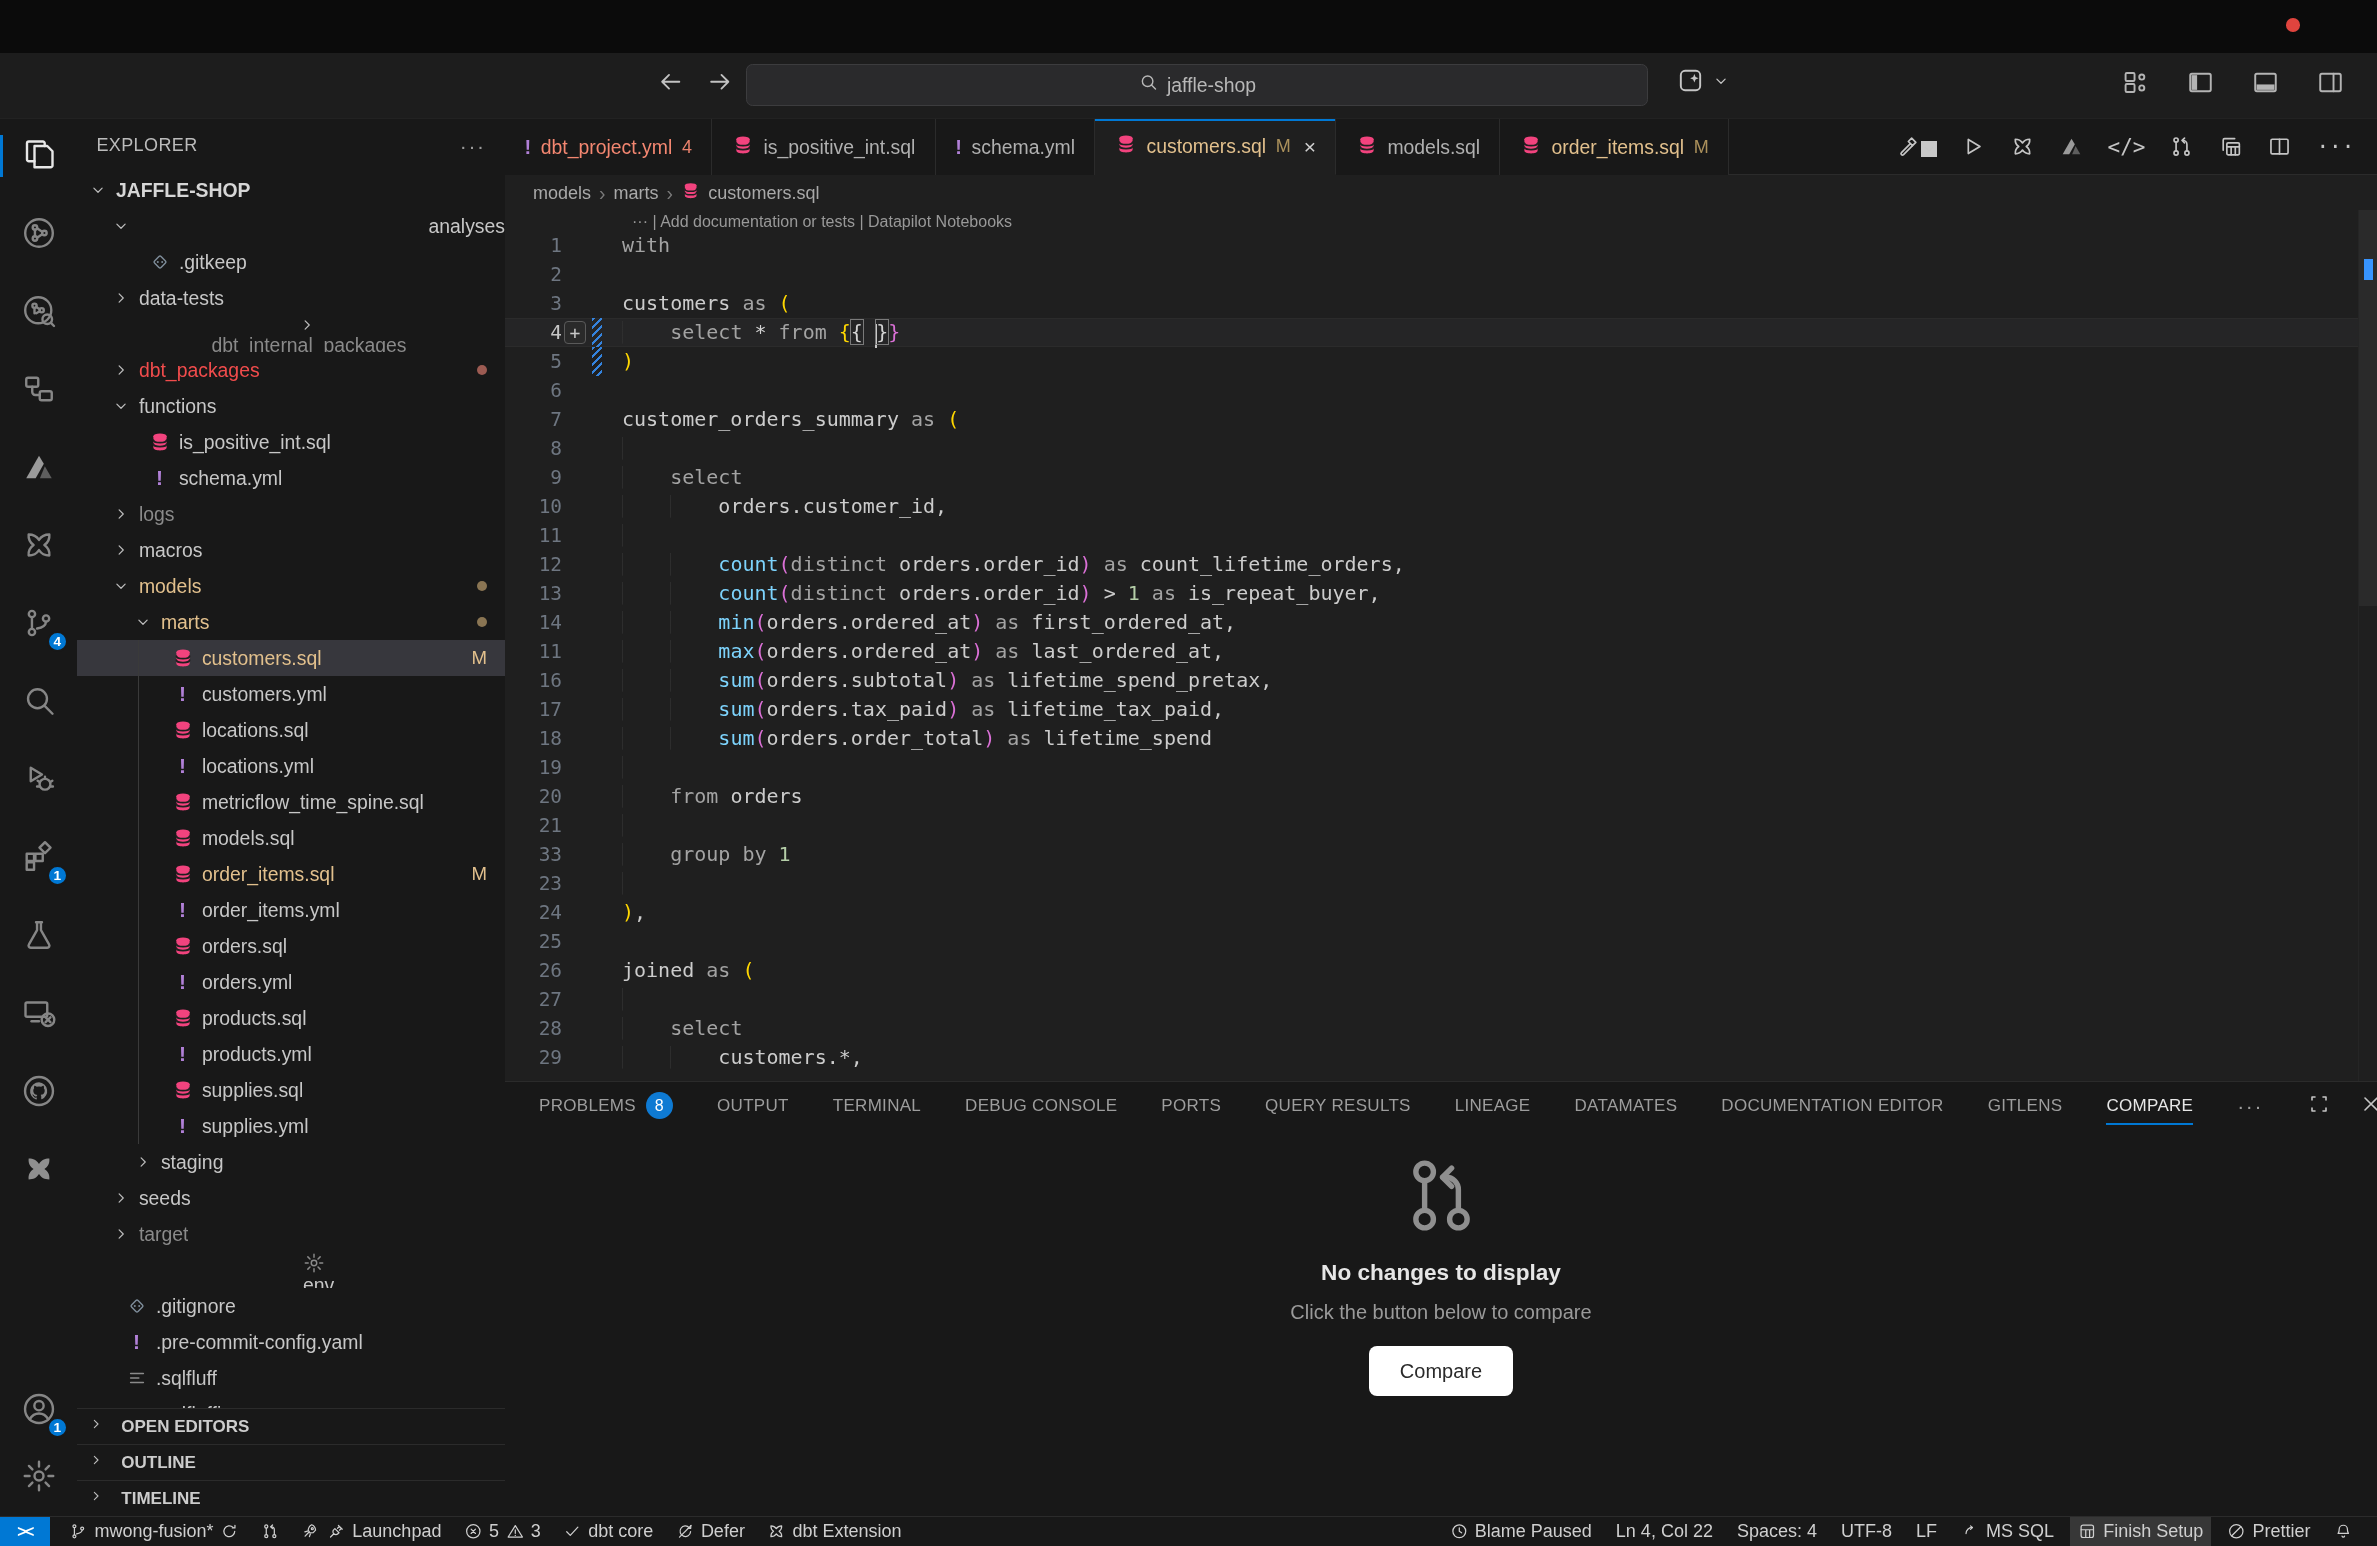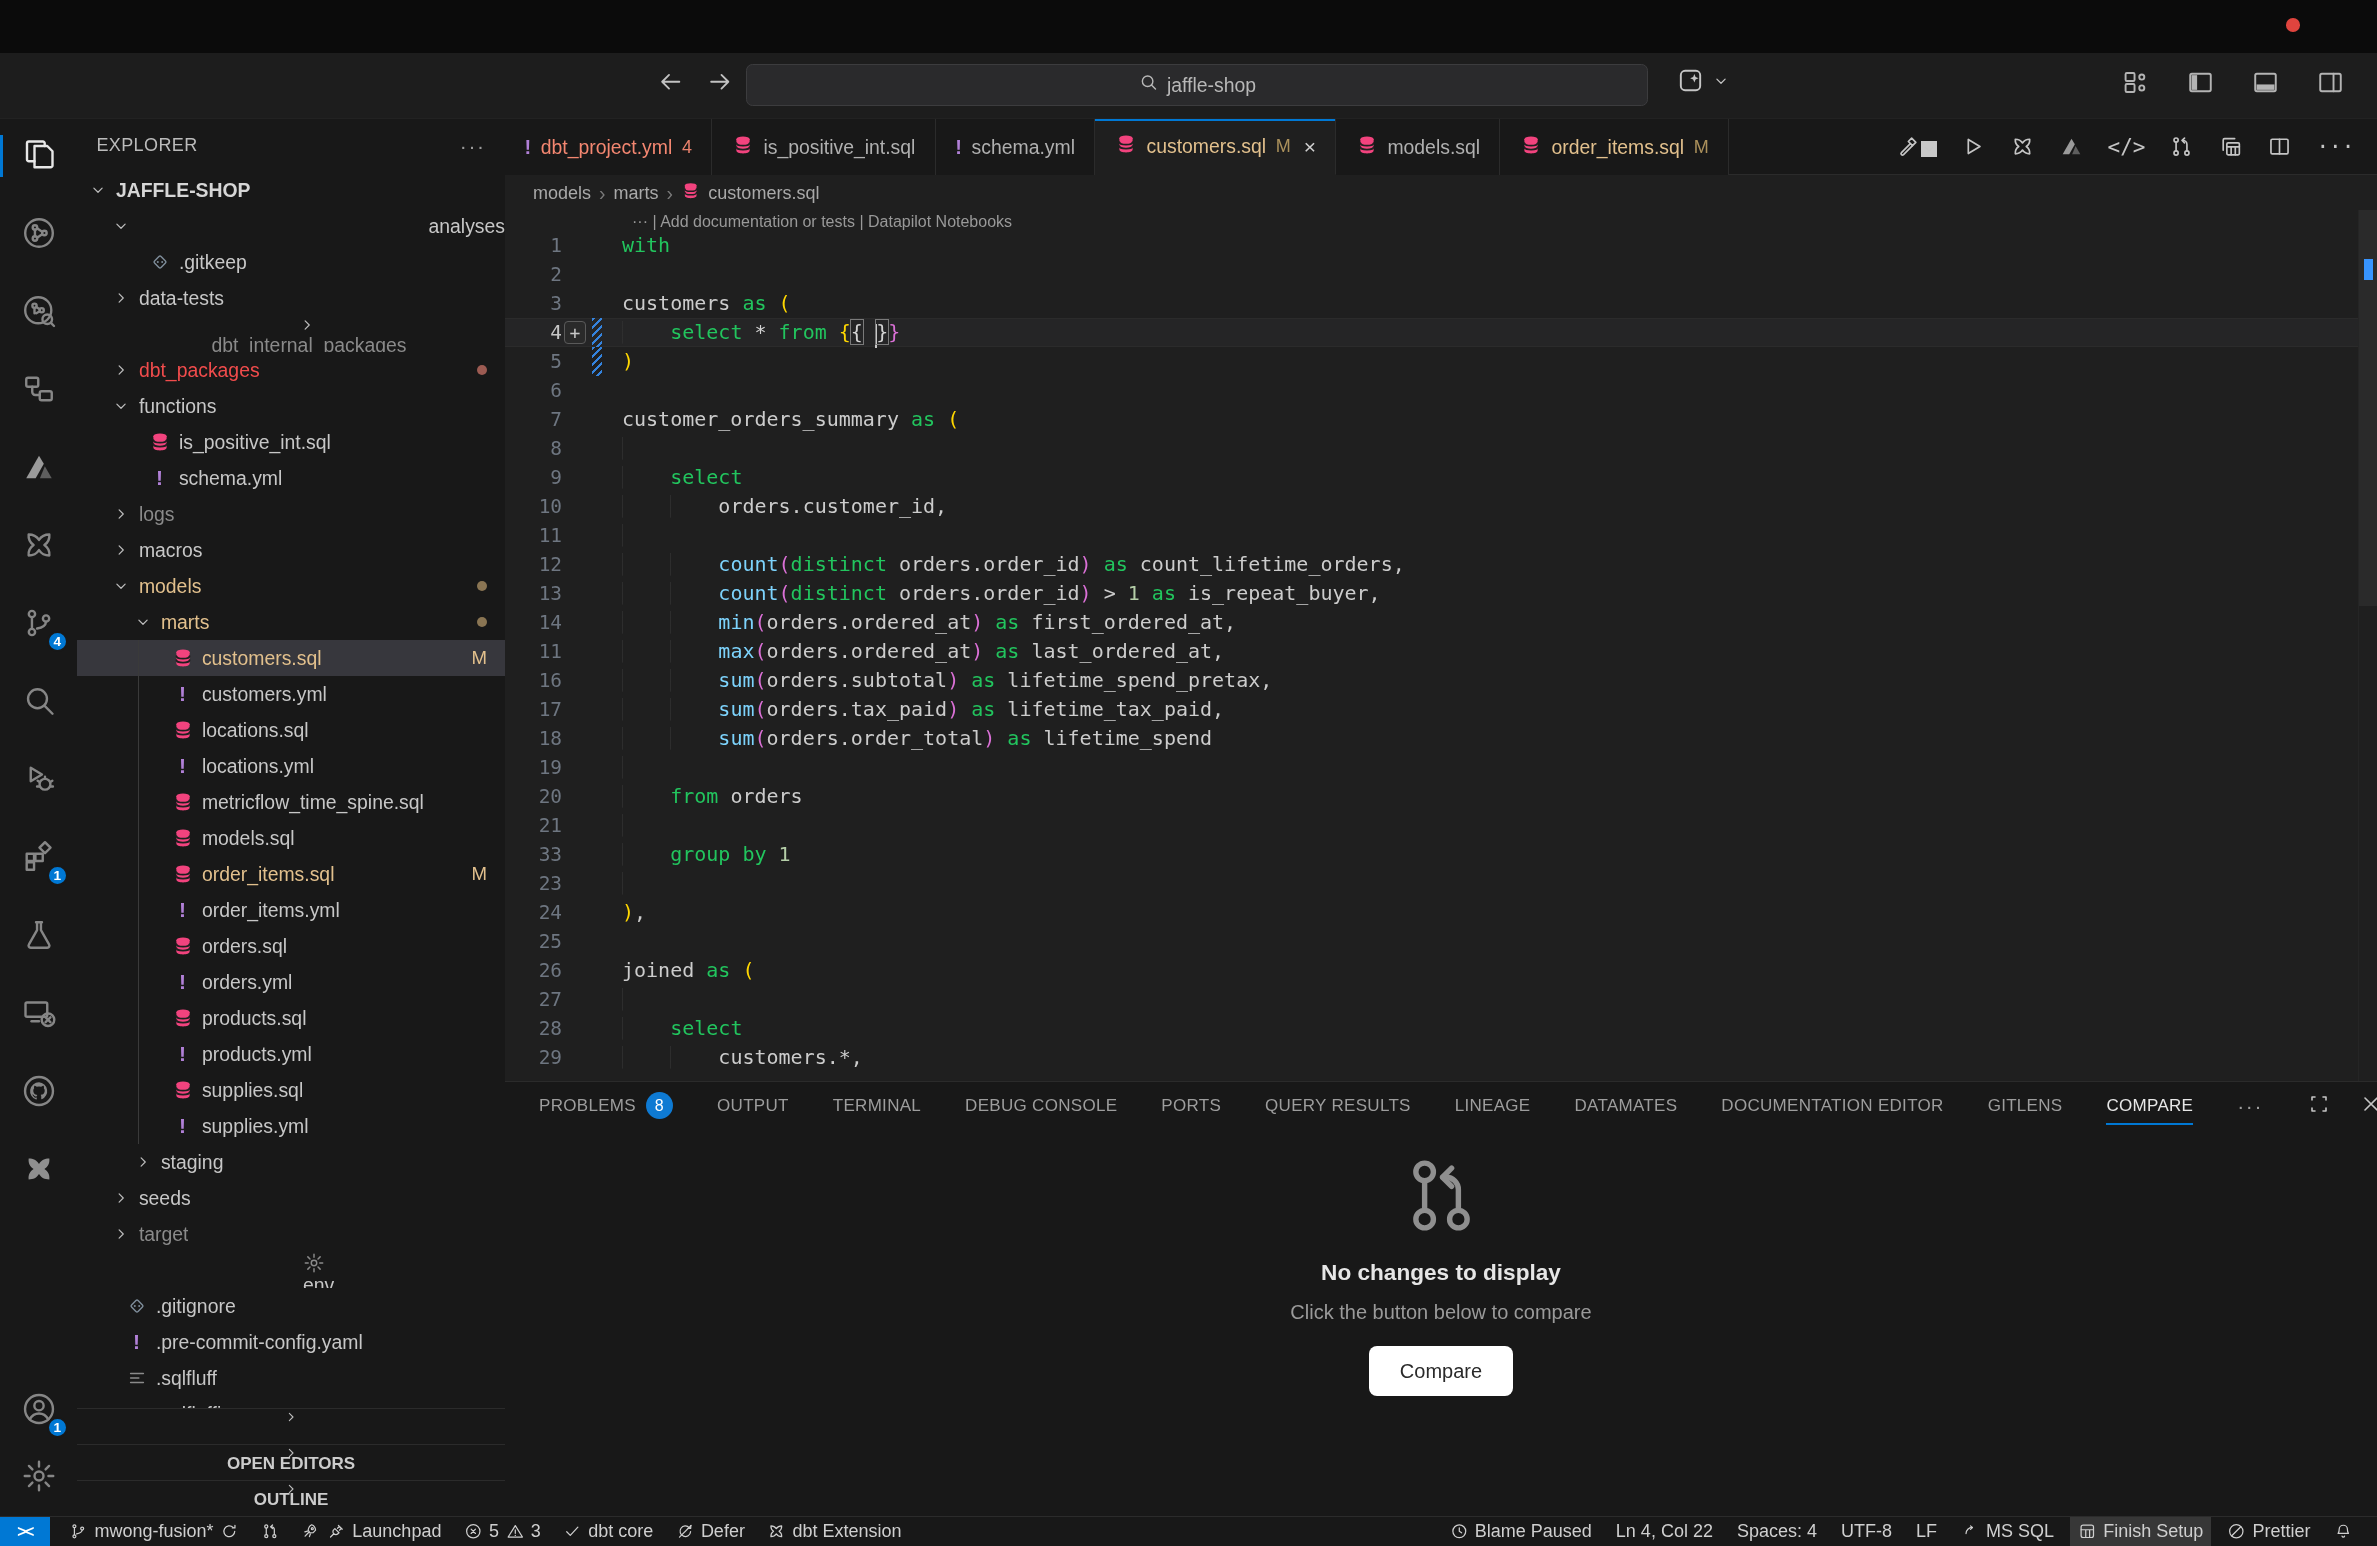--- a/index.html
+++ b/index.html
@@ -46,21 +46,21 @@
   .trow .lbl { margin-left:4.9px; overflow:hidden; text-overflow:ellipsis; }
   .trow.bold .lbl { font-weight:700; color:#d6d6d6; }
   .trow.mod .lbl { color:#e2c08d; }
   .trow.err .lbl { color:#f14c4c; }
   .trow.dim .lbl { color:#8a8a8a; }
   .trow .right { margin-left:auto; padding-right:18px; display:flex; align-items:center; }
   .trow .mbadge { color:#e2c08d; font-size:18.6px; }
   .trow .dot { width:10.5px; height:10.5px; border-radius:50%; }
   .tguide { position:absolute; left:61px; top:0; bottom:0; width:0.8px; background:#3a3a3a; }
   .sb-sections { position:absolute; left:0; bottom:0; right:0; }
-  .sb-sec { height:36px; border-top:0.8px solid #2b2b2b; display:flex; align-items:center; padding:0 11.3px; gap:24px; font-size:17px; font-weight:700; color:#cccccc; cursor:pointer;flex-direction:column; }
+  .sb-sec { height:36px; border-top:0.8px solid #2b2b2b; display:flex; align-items:center; padding:0 11.3px; gap:17px; font-size:17px; font-weight:700; color:#cccccc; cursor:pointer; }
   .sb-sec svg { width:16px; height:16px; color:#bdbdbd; }
 
   
   .editor { position:absolute; left:505px; top:119px; width:1872px; height:1397px; background:#1f1f1f; }
   .tabbar { position:absolute; left:0; top:0; right:0; height:56px; background:#181818; border-bottom:0.8px solid #2b2b2b; display:flex; }
   .tab { position:relative; height:56px; display:flex; align-items:center; gap:9.7px; padding:0 19.4px; font-size:19.4px; color:#a8a8a8; background:#181818; border-right:0.8px solid #2b2b2b; cursor:pointer; white-space:nowrap; }
   .tab .ficon svg { width:22px; height:22px; }
   .tab .bang { color:#b180d7; font-weight:700; font-size:20px; }
   .tab.active { background:#1f1f1f; border-bottom:0.8px solid #1f1f1f; }
   .tab.active::before { content:""; position:absolute; left:0; top:0; right:0; height:2.4px; background:#0078d4; }
@@ -81,21 +81,21 @@
   .codelens { position:absolute; left:127px; top:3.2px; font-size:16px; color:#999999; font-family:"Liberation Sans", sans-serif; }
   .code-lines { position:absolute; left:0; top:21px; right:18.6px; font-family:"DejaVu Sans Mono", monospace; font-size:20px; }
   .code-line { position:relative; height:29px; display:flex; align-items:center; }
   .code-line .ln { width:57px; text-align:right; color:#6e7681; font-size:19.4px; flex:none; }
   .code-line .gut { width:60px; height:29px; position:relative; flex:none; }
   .code-line .txt { white-space:pre; line-height:29px; }
   .code-line.cur { background:#252526; box-shadow:inset 0 0.8px 0 #2e2e2e, inset 0 -0.8px 0 #2e2e2e; }
   .code-line.cur .ln { color:#c6c6c6; }
   .gut .hatch { position:absolute; left:30px; top:0; width:9.7px; height:29px; background:repeating-linear-gradient(135deg,#3794ff 0 2.4px,rgba(0,0,0,0) 2.4px 5.7px); opacity:0.85; }
   .gut .plus { position:absolute; left:1.6px; top:3.2px; width:22.6px; height:22.6px; border:0.8px solid #5a5a5a; border-radius:4px; background:#2a2a2a; color:#c8c8c8; font-size:18px; line-height:21px; text-align:center; cursor:pointer; }
-  .tok-k { color:#22c55e; } .tok-f { color:#7dd3fc; } .tok-i { color:#cccccc; }
+  .tok-k { color:#a3a3a3; } .tok-f { color:#7dd3fc; } .tok-i { color:#cccccc; }
   .tok-n { color:#b5cea8; } .tok-y { color:#ffd700; } .tok-m { color:#da70d6; }
   .tok-o { color:#d4d4d4; }
   .tok-b { color:#d4d4d4; outline:0.8px solid #7a7a7a; outline-offset:-0.8px; }
   .tok-g { background-image:linear-gradient(#313131,#313131); background-size:0.8px 22.6px; background-repeat:no-repeat; background-position:left center; }
   .caret { display:inline-block; width:2px; height:24px; background:#c8c8c8; vertical-align:middle; margin:0 -0.8px -4px 0; }
   .overview { position:absolute; right:0; top:91px; width:18.6px; height:871px; background:#1f1f1f; border-left:0.8px solid #252525; }
   .ov-mark { position:absolute; right:4px; top:49px; width:9px; height:21px; background:#3794ff; }
   .ov-slider { position:absolute; left:0; right:0; top:0; height:396px; background:rgba(121,121,121,0.12); }
 
   

